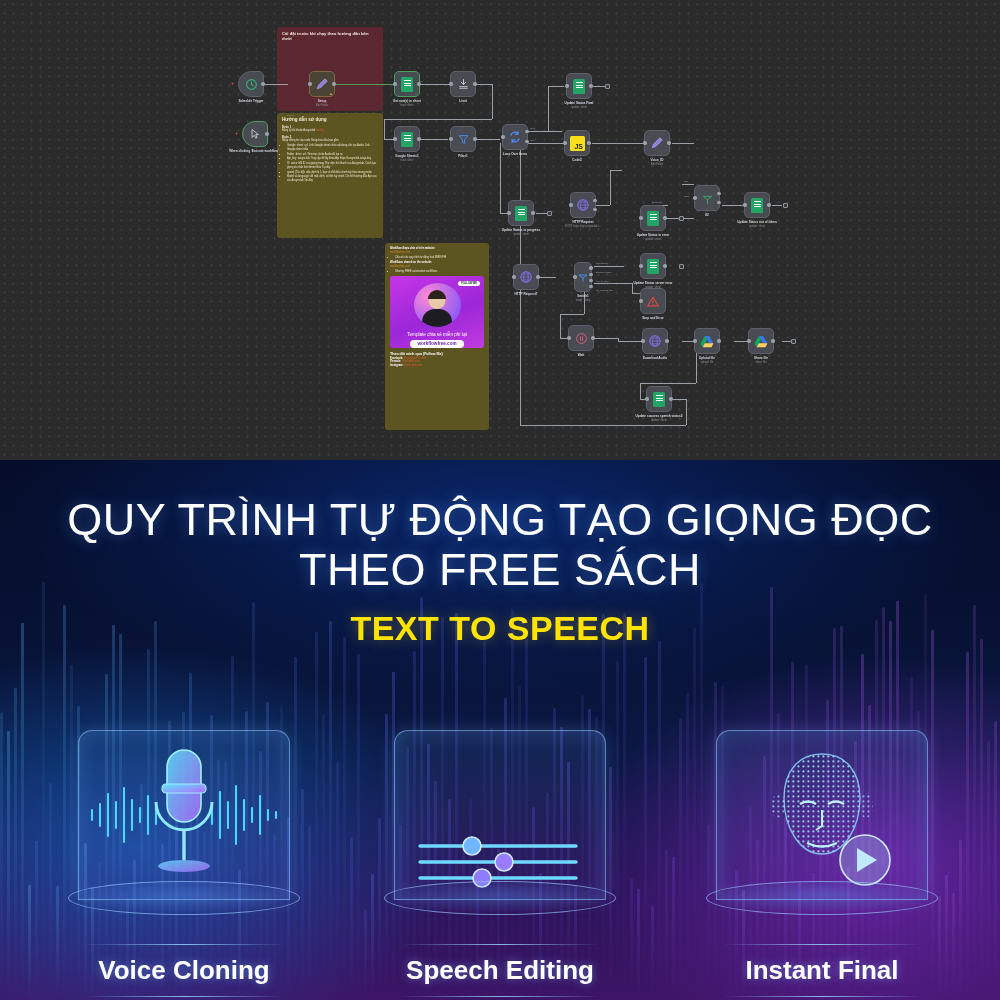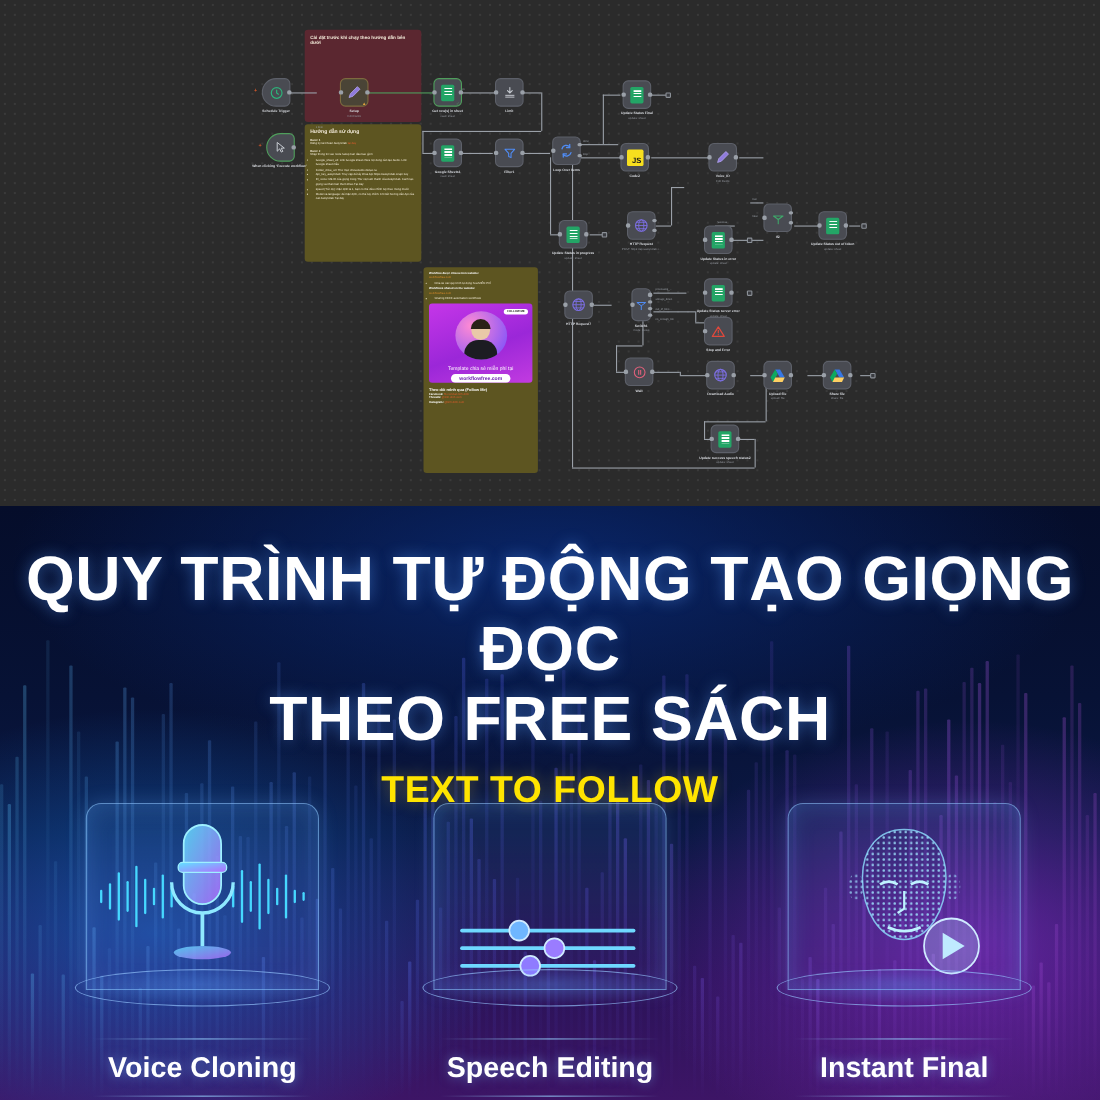--- a/index.html
+++ b/index.html
@@ -98,21 +98,21 @@
   #banner { position:absolute; left:0; top:460px; width:1000px; height:540px; overflow:hidden;
     background:
       radial-gradient(ellipse 520px 330px at 14% 72%, rgba(20,120,220,.55), transparent 62%),
       radial-gradient(ellipse 480px 330px at 88% 74%, rgba(150,50,220,.55), transparent 62%),
       radial-gradient(ellipse 700px 260px at 50% 10%, rgba(10,40,110,.9), transparent 70%),
       linear-gradient(180deg,#050d2a 0%,#071235 32%,#0b1844 55%,#2a1358 80%,#3d1566 100%);
   }
   .bars { position:absolute; bottom:0; height:100%; width:100%; opacity:.55; }
   .bar { position:absolute; bottom:0; width:3px; border-radius:1px; }
   .title-wrap { position:absolute; left:0; top:35px; width:100%; text-align:center; z-index:6; }
-  .t1 { color:#fff; font-size:57px; font-weight:bold; letter-spacing:.5px; line-height:1.12;
+  .t1 { color:#fff; font-size:45px; font-weight:normal; letter-spacing:.5px; line-height:1.12;
         text-shadow:0 0 14px rgba(90,160,255,.45); }
   .t2 { color:#ffe400; font-size:34px; font-weight:bold; margin-top:13px; letter-spacing:.5px;
         text-shadow:0 0 14px rgba(255,220,60,.35); }
 
   .panel-row { position:absolute; left:0; top:270px; width:100%; height:260px; z-index:5; }
   .panel { position:absolute; width:280px; }
   .glass { position:relative; width:212px; height:170px; margin:0 auto;
     border:1.4px solid rgba(140,200,255,.6); border-top-left-radius:14px; border-top-right-radius:14px;
     background:linear-gradient(180deg, rgba(110,170,255,.10), rgba(160,110,255,.06));
     box-shadow:0 0 22px rgba(90,170,255,.25) inset, 0 0 18px rgba(120,180,255,.20);
@@ -690,21 +690,21 @@
       <div class="bar" style="left: 966px; height: 348.314px; background: linear-gradient(rgba(205, 96, 251, 0.7), rgba(184, 31, 249, 0)); opacity: 0.64;"></div>
       <div class="bar" style="left: 973px; height: 395.384px; background: linear-gradient(rgba(206, 96, 251, 0.7), rgba(186, 31, 249, 0)); opacity: 0.43;"></div>
       <div class="bar" style="left: 980px; height: 360.823px; background: linear-gradient(rgba(208, 96, 251, 0.7), rgba(189, 31, 249, 0)); opacity: 0.52;"></div>
       <div class="bar" style="left: 987px; height: 258.91px; background: linear-gradient(rgba(209, 96, 251, 0.7), rgba(191, 31, 249, 0)); opacity: 0.31;"></div>
       <div class="bar" style="left: 994px; height: 279.401px; background: linear-gradient(rgba(211, 96, 251, 0.7), rgba(193, 31, 249, 0)); opacity: 0.51;"></div>
     </div>
 
   <div class="title-wrap">
     <div class="t1">QUY TRÌNH TỰ ĐỘNG TẠO GIỌNG ĐỌC</div>
     <div class="t1">THEO FREE SÁCH</div>
-    <div class="t2">TEXT TO FOLLOW</div>
+    <div class="t2">TEXT TO SPEECH</div>
   </div>
 
   <div class="panel-row">
 
     <div class="panel" style="left:44px; top:0;">
       <div class="glass">
         <svg class="wave" width="196" height="66" viewBox="0 0 196 66">
           <g stroke="#46d8ff" stroke-width="2.1" stroke-linecap="round">
             <line x1="6" y1="28" x2="6" y2="38"></line>
               <line x1="14" y1="22" x2="14" y2="44"></line>

